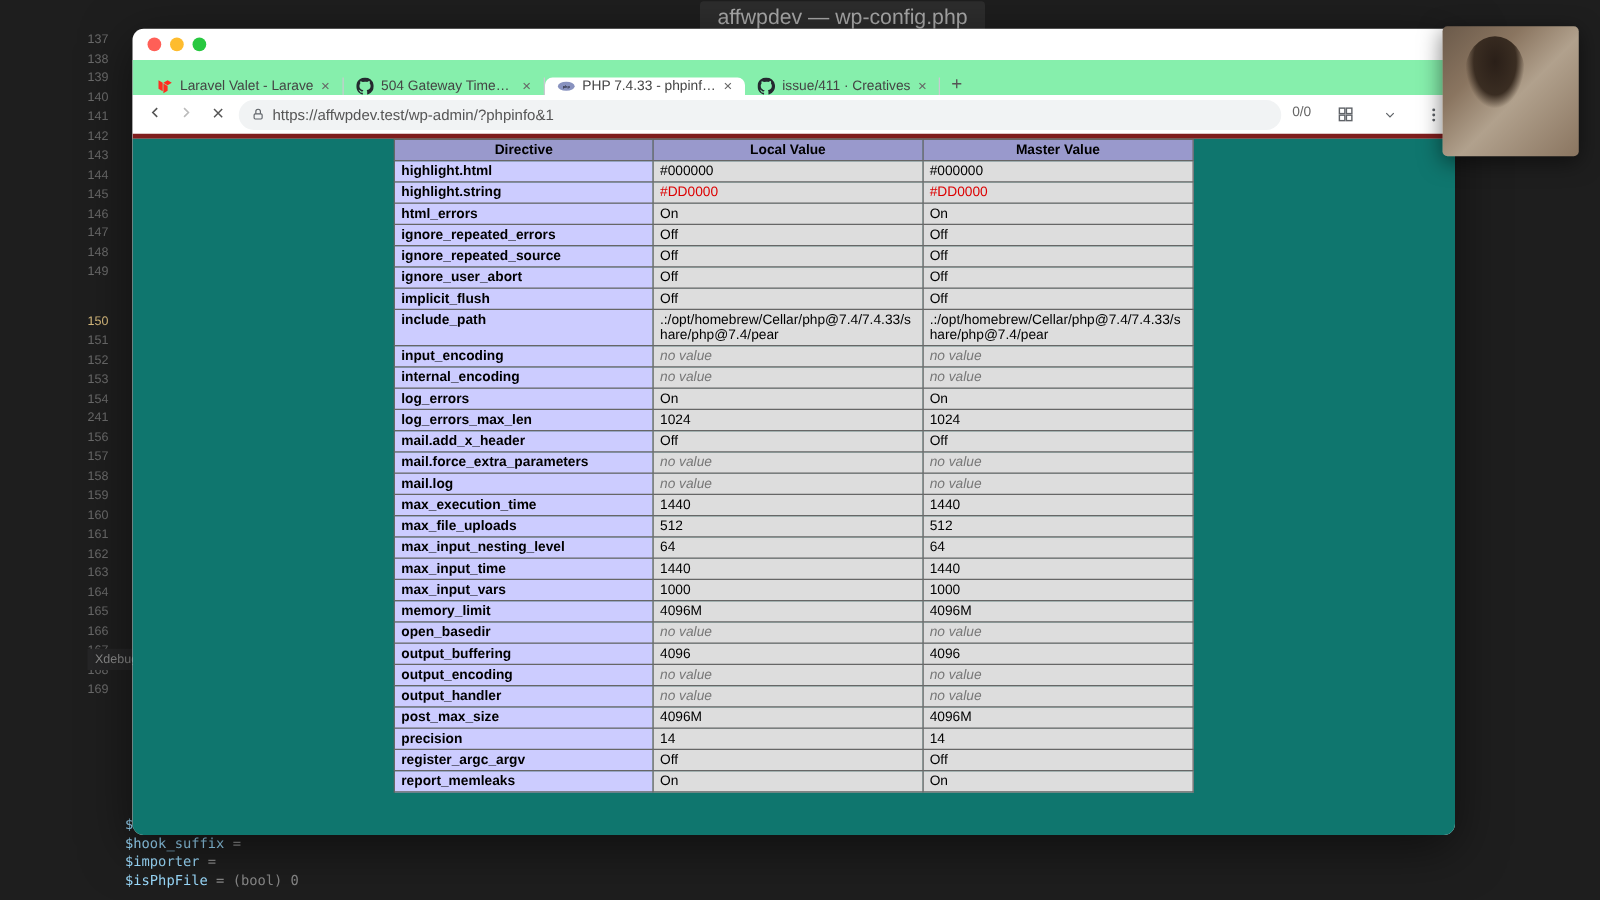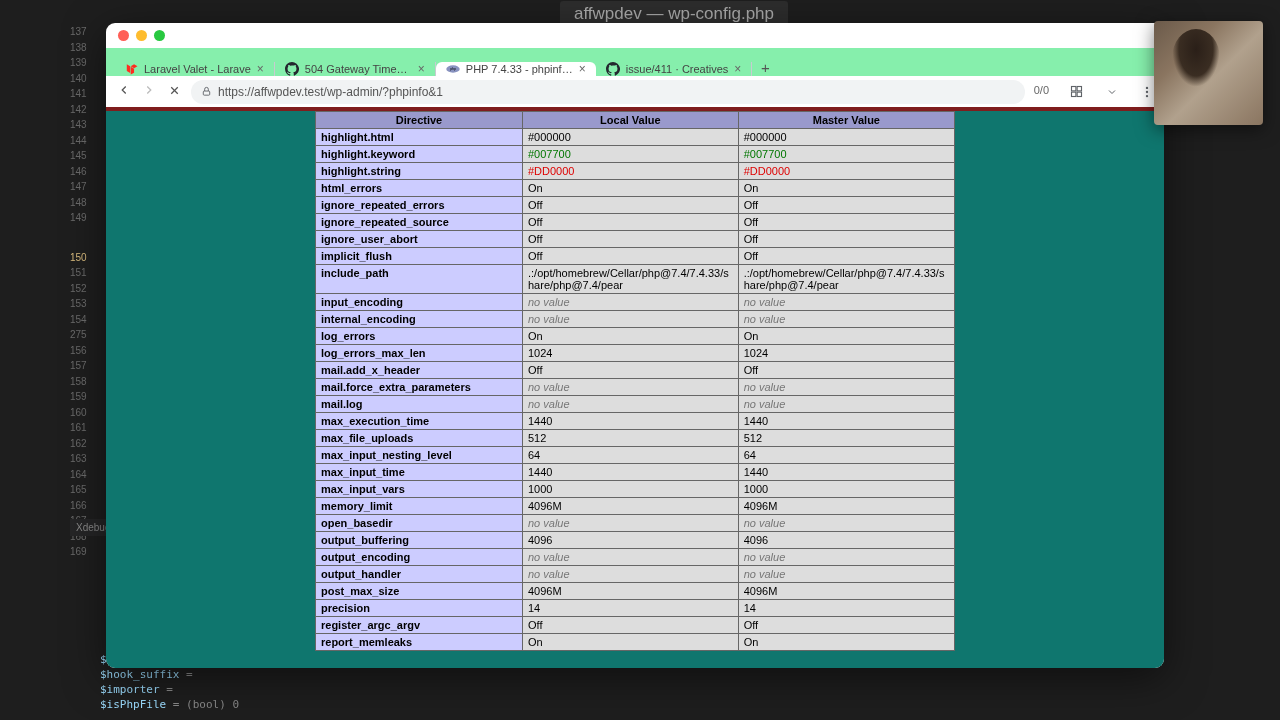--- a/index.html
+++ b/index.html
@@ -66,21 +66,21 @@
       <span>145</span>
       <span>146</span>
       <span>147</span>
       <span>148</span>
       <span>149</span>
       <span class="gutter-hl">150</span>
       <span>151</span>
       <span>152</span>
       <span>153</span>
       <span>154</span>
-      <span>275</span>
+      <span>241</span>
       <span>156</span>
       <span>157</span>
       <span>158</span>
       <span>159</span>
       <span>160</span>
       <span>161</span>
       <span>162</span>
       <span>163</span>
       <span>164</span>
       <span>165</span>
@@ -198,25 +198,20 @@
             <th>Master Value</th>
           </tr>
         </thead>
       <tbody id="phpinfo-body">
           <tr>
             <td class="e">highlight.html</td>
             <td class="v"><span style="color:#000000">#000000</span></td>
             <td class="v"><span style="color:#000000">#000000</span></td>
           </tr>
           <tr>
-            <td class="e">highlight.keyword</td>
-            <td class="v"><span style="color:#007700">#007700</span></td>
-            <td class="v"><span style="color:#007700">#007700</span></td>
-          </tr>
-          <tr>
             <td class="e">highlight.string</td>
             <td class="v"><span style="color:#DD0000">#DD0000</span></td>
             <td class="v"><span style="color:#DD0000">#DD0000</span></td>
           </tr>
           <tr>
             <td class="e">html_errors</td>
             <td class="v">On</td>
             <td class="v">On</td>
           </tr>
           <tr>

